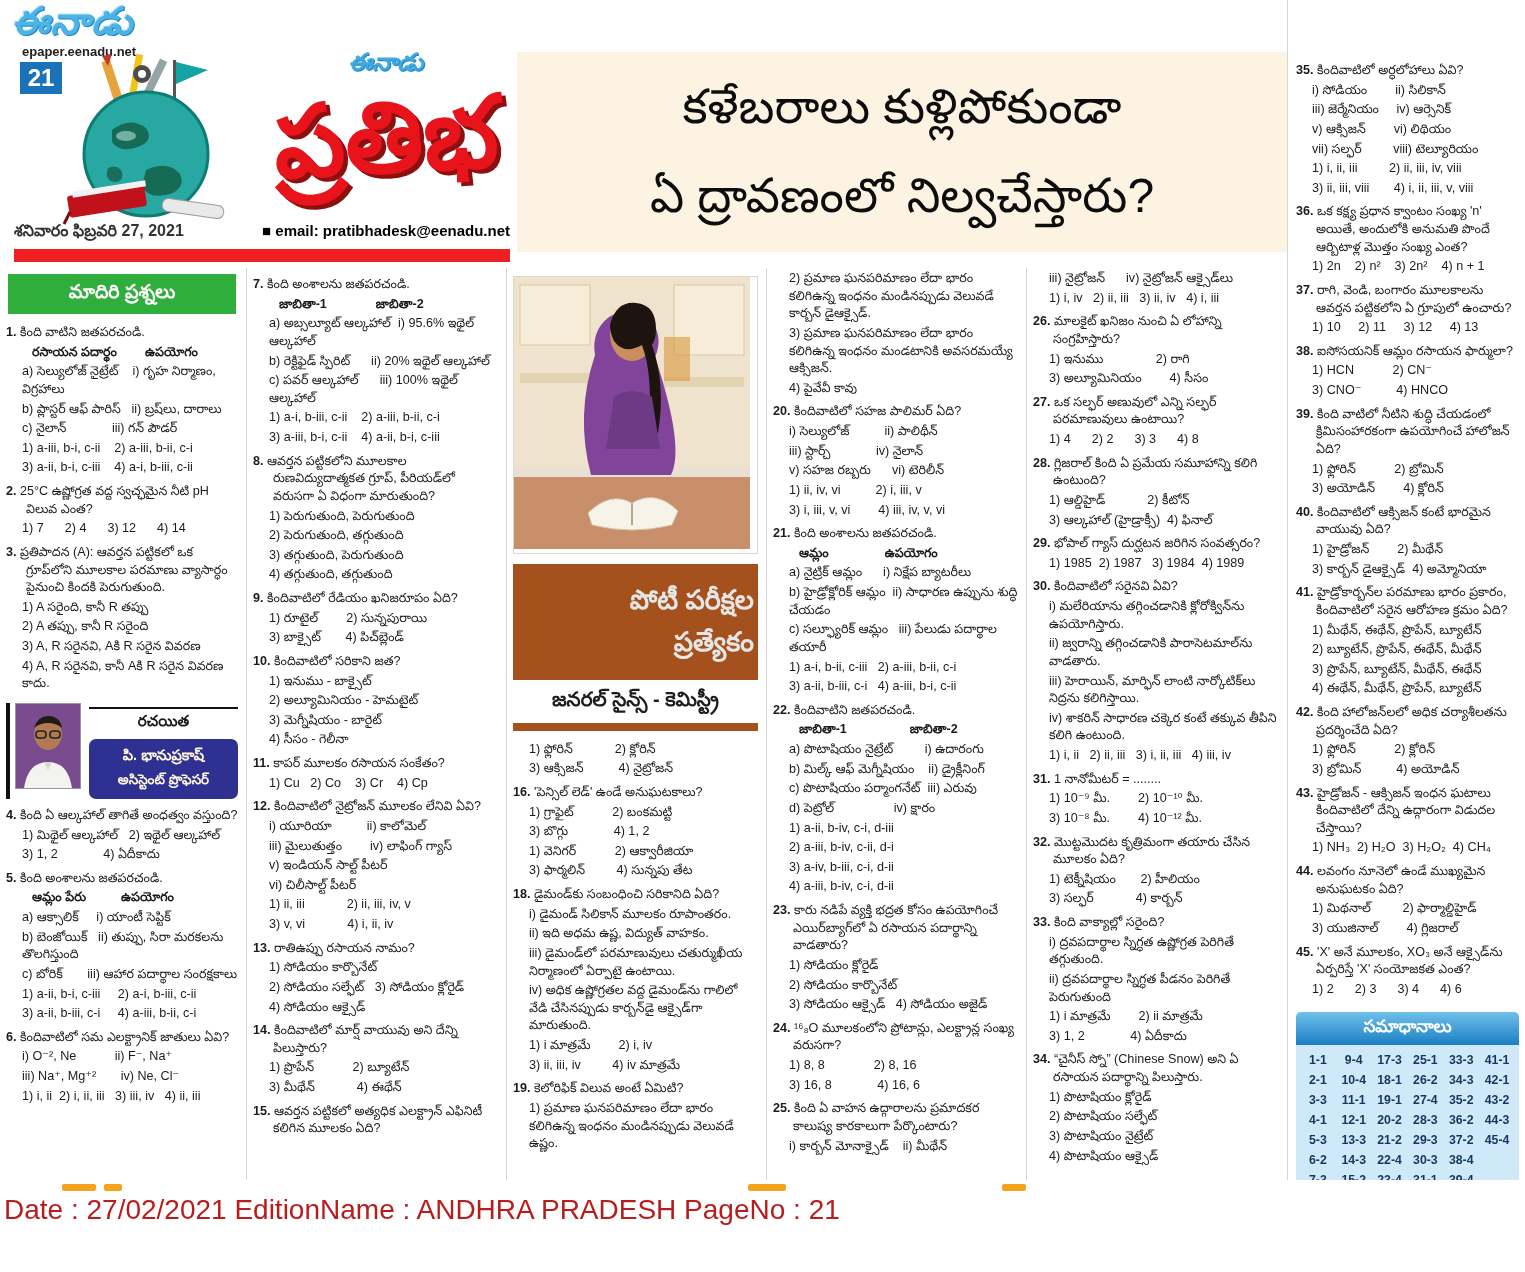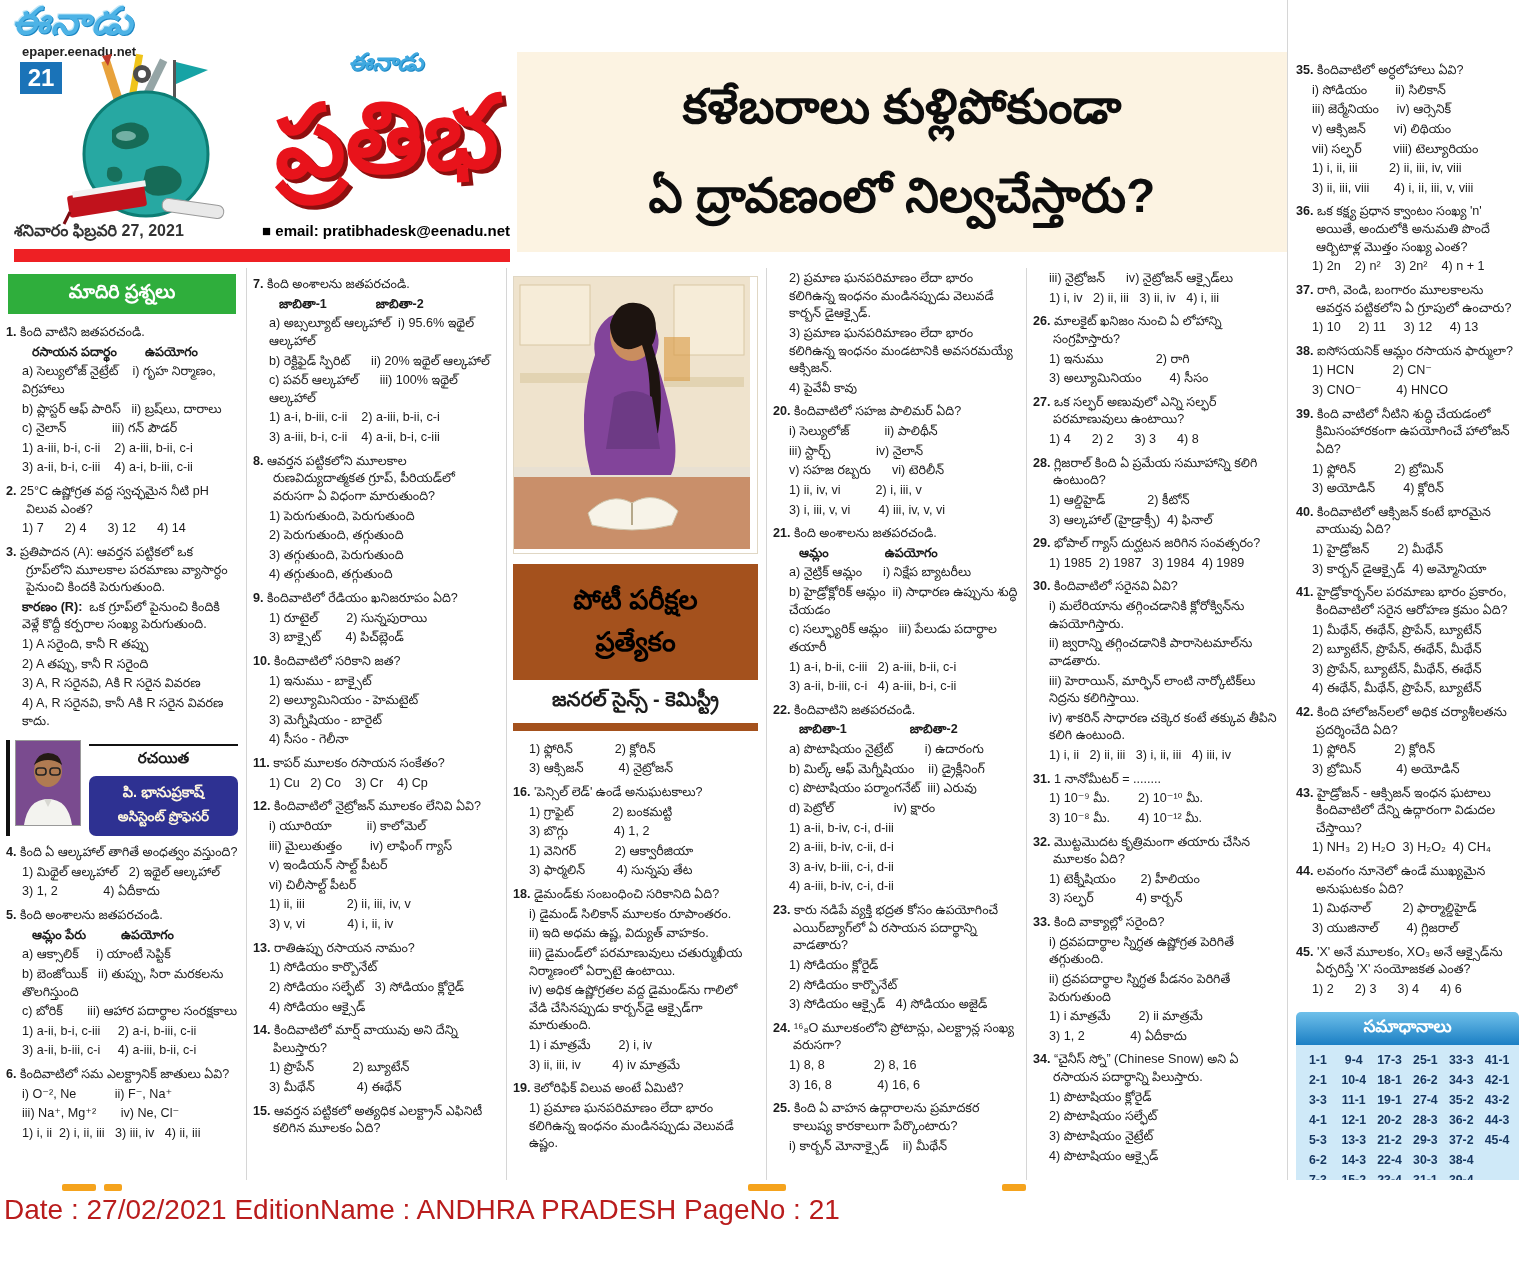--- a/index.html
+++ b/index.html
@@ -24,21 +24,21 @@
     text-shadow:1px 1px 0 #1b86c3;}
   .prati{font-size:100px;font-weight:bold;color:#e8131b;line-height:1.1;
     text-shadow:4px 4px 0 #8e0f0f;transform:rotate(-3deg);}
   .dateline{position:absolute;left:14px;bottom:24px;width:496px;display:flex;
     justify-content:space-between;align-items:flex-start;font-weight:bold;gap:34px;}
   .date-text{font-size:16px;color:#333;}
   .email{font-size:15px;color:#000;}
   .redbar{position:absolute;left:14px;bottom:6px;width:496px;height:13px;background:#ee2024;}
   .headline{flex:1;margin-top:52px;height:200px;background:#fcf3e2;
     display:flex;flex-direction:column;justify-content:center;text-align:center;
-    font-size:48px;font-weight:bold;color:#0d0d0d;line-height:1.85;}
+    font-size:48px;font-weight:normal;color:#0d0d0d;line-height:1.85;}
   
   .cols{display:flex;height:912px;}
   .qcol{box-sizing:border-box;padding:2px 8px 0 6px;overflow:hidden;}
   .cols .qcol + .qcol{border-left:1px solid #d6d6d6;}
   .c0{flex:0 0 246px;} .c1{flex:0 0 260px;} .c2{flex:0 0 260px;} .c3{flex:0 0 260px;} .c4{flex:0 0 261px;}
   .col6{width:238px;flex:0 0 238px;box-sizing:border-box;border-left:1px solid #d6d6d6;
     padding:56px 6px 0 8px;height:1180px;overflow:hidden;}
   .ln{margin:0 0 2px 0;font-size:12.6px;line-height:1.4;white-space:pre-wrap;}
   .c-q{padding-left:20px;text-indent:-20px;margin-top:6px;}
   .qn{font-weight:bold;}
@@ -50,21 +50,21 @@
   .authorbox{display:flex;gap:8px;margin:10px 0 8px 0;border-left:4px solid #111;padding-left:5px;}
   .author-photo{width:64px;height:84px;flex:0 0 64px;overflow:hidden;border:1px solid #999;}
   .author-right{flex:1;}
   .author-rule{border-top:2.5px solid #111;margin:4px 0 3px 0;}
   .author-title{text-align:center;font-weight:bold;font-size:15px;margin:2px 0 6px 0;}
   .author-card{background:#2e3192;color:#fff;text-align:center;border-radius:7px;padding:8px 10px;font-weight:bold;}
   .author-name{font-size:14.5px;margin-bottom:5px;color:#fef6df;}
   .author-role{font-size:13.5px;color:#fef6df;}
   
   .photo{margin:6px 0 10px 0;border:1px solid #e0d7c4;}
-  .brownbox{background:#a4511d;color:#000000;text-align:center;font-weight:bold;font-size:27px;
+  .brownbox{background:#a4511d;color:#e5e5e5;text-align:right;font-weight:bold;font-size:27px;
     line-height:1.55;padding:16px 4px;margin:4px 0 0 0;}
   .brownband{border-bottom:8px solid #a4511d;text-align:center;font-weight:bold;font-size:20px;
     color:#1d1d1d;padding:8px 0 7px 0;margin-bottom:10px;}
   
   .ansbox{margin-top:14px;border-radius:5px;overflow:hidden;}
   .anshead{background:linear-gradient(#6fc0ea,#1b7fc4);color:#fff;text-align:center;
     font-weight:bold;font-size:17px;padding:5px 0;}
   .ansgrid{background:#cfe9f8;display:grid;grid-template-columns:repeat(6,1fr);
     padding:8px 4px;row-gap:6px;font-size:12.3px;font-weight:bold;color:#15365f;}
   .anscell{text-align:center;}
@@ -125,21 +125,20 @@
             <p class="ln c-q"><b class="qn">1. </b>కింది వాటిని జతపరచండి.</p>
             <p class="ln c-h">రసాయన పదార్థం        ఉపయోగం</p>
             <p class="ln c-o">a) సెల్యులోజ్ నైట్రేట్    i) గృహ నిర్మాణం, విగ్రహాలు</p>
             <p class="ln c-o">b) ప్లాస్టర్ ఆఫ్ పారిస్   ii) బ్రష్‌లు, దారాలు</p>
             <p class="ln c-o">c) నైలాన్             iii) గన్ పౌడర్</p>
             <p class="ln c-o">1) a-iii, b-i, c-ii    2) a-iii, b-ii, c-i</p>
             <p class="ln c-o">3) a-ii, b-i, c-iii    4) a-i, b-iii, c-ii</p>
             <p class="ln c-q"><b class="qn">2. </b>25°C ఉష్ణోగ్రత వద్ద స్వచ్ఛమైన నీటి pH విలువ ఎంత?</p>
             <p class="ln c-o">1) 7      2) 4      3) 12      4) 14</p>
             <p class="ln c-q"><b class="qn">3. </b>ప్రతిపాదన (A): ఆవర్తన పట్టికలో ఒక గ్రూప్‌లోని మూలకాల పరమాణు వ్యాసార్ధం పైనుంచి కిందకి పెరుగుతుంది.</p>
-            <p class="ln c-o"><b class="qn">కారణం (R): </b> ఒక గ్రూప్‌లో పైనుంచి కిందికి వెళ్లే కొద్దీ కర్పరాల సంఖ్య పెరుగుతుంది.</p>
             <p class="ln c-o">1) A సరైంది, కానీ R తప్పు</p>
             <p class="ln c-o">2) A తప్పు, కానీ R సరైంది</p>
             <p class="ln c-o">3) A, R సరైనవి, Aకి R సరైన వివరణ</p>
             <p class="ln c-o">4) A, R సరైనవి, కానీ Aకి R సరైన వివరణ కాదు.</p>
             <div class="authorbox">
               <div class="author-photo"><svg width="64" height="84" viewBox="0 0 64 84">
                   <rect width="64" height="84" fill="#7a4b8f"></rect>
                   <ellipse cx="32" cy="30" rx="14" ry="16" fill="#b07b52"></ellipse>
                   <path d="M18 24 q4 -12 14 -12 q12 0 14 12 q-6 -5 -14 -5 q-8 0 -14 5z" fill="#241a14"></path>
                   <rect x="20" y="27" width="10" height="7" rx="3" fill="none" stroke="#222" stroke-width="1.6"></rect>

